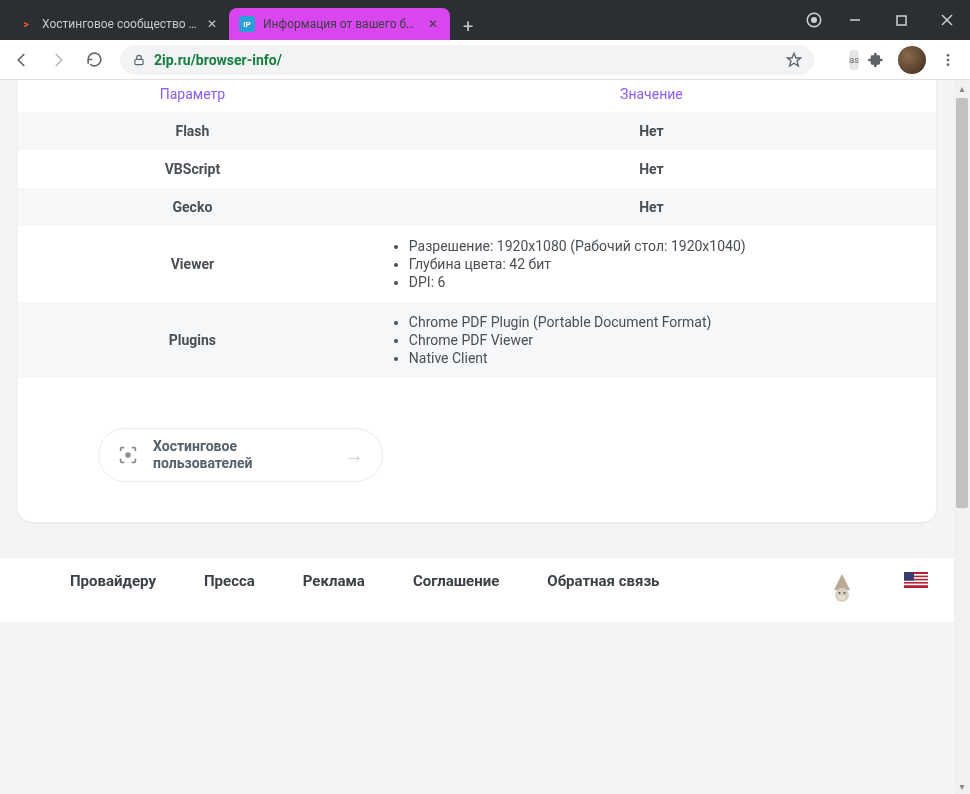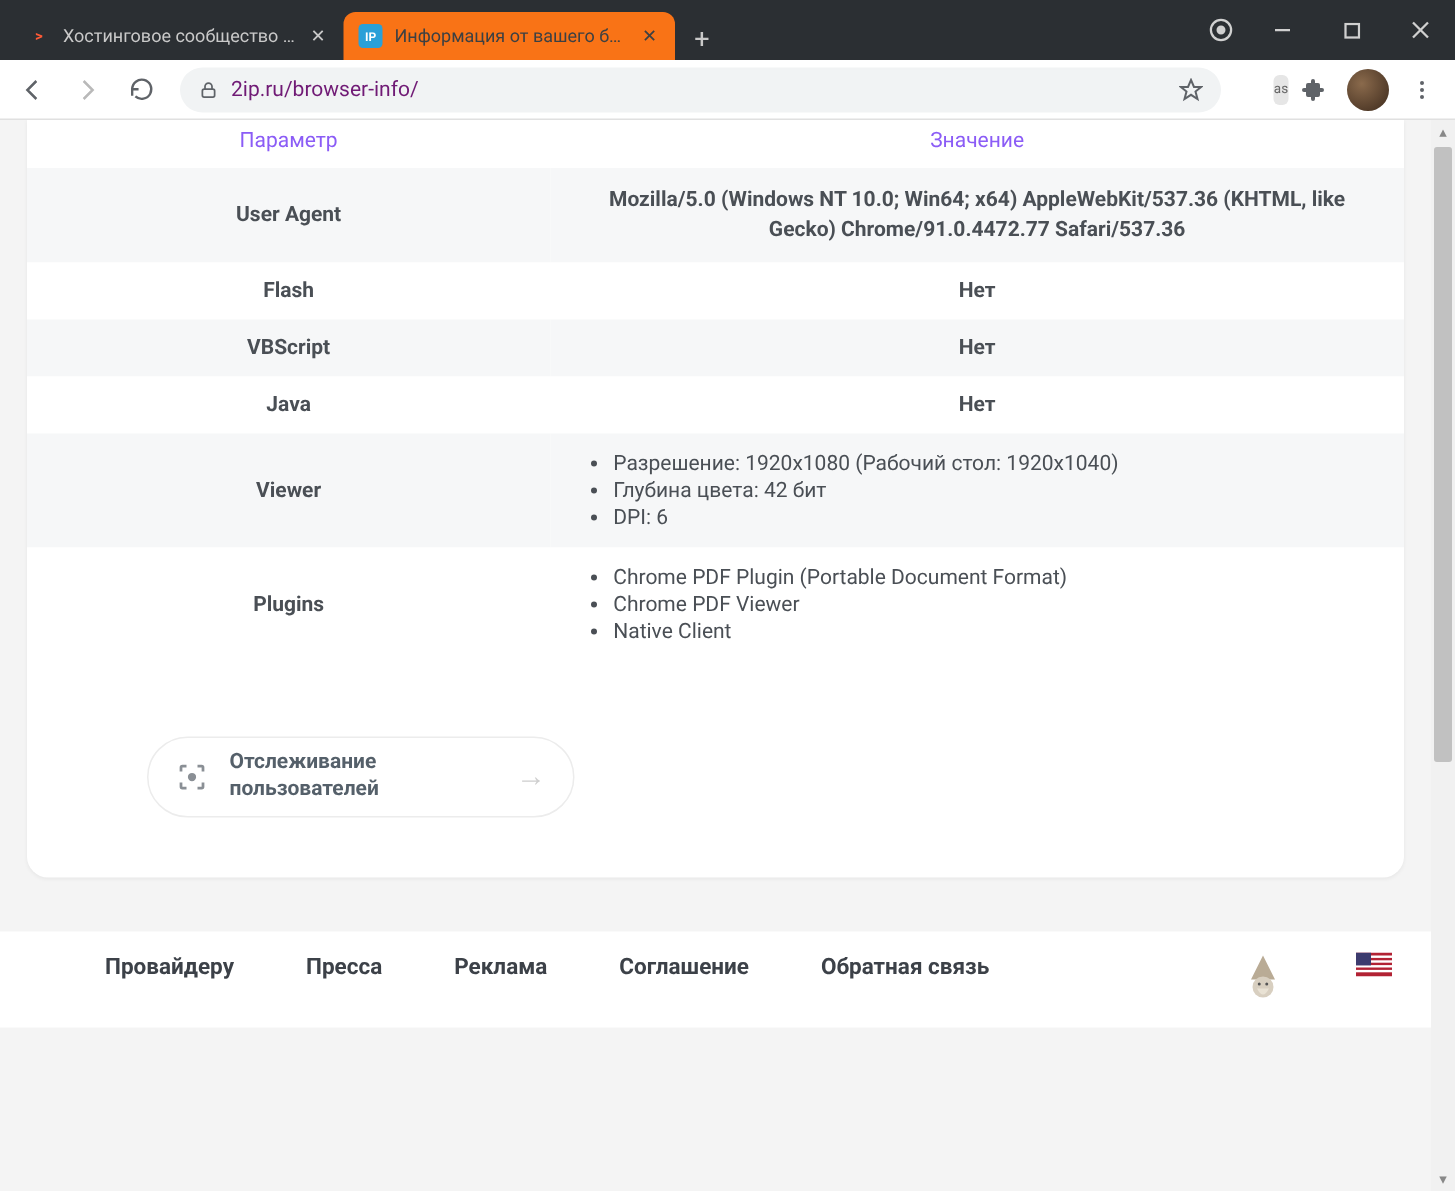--- a/index.html
+++ b/index.html
@@ -3,35 +3,35 @@
 <meta charset="utf-8">
 <style>
   * { margin: 0; padding: 0; box-sizing: border-box; font-family: -apple-system, BlinkMacSystemFont, "Segoe UI", Roboto, Arial, sans-serif; }
   body { width: 970px; height: 794px; background: #fff; overflow: hidden; position: relative; }
 
   
   .titlebar { height: 40px; background: #2b2f33; display: flex; align-items: center; }
   .tabs { display: flex; align-items: flex-end; height: 100%; padding-left: 8px; flex: 1; }
   .tab { height: 32px; display: flex; align-items: center; padding: 0 10px; font-size: 12px; color: #c9c9c9; border-top-left-radius: 8px; border-top-right-radius: 8px; max-width: 235px; gap: 8px; position: relative; }
   .tab.inactive { background: transparent; }
-  .tab.active { background: #f97316; color: #3c4043; }
+  .tab.active { background: #d946ef; color: #3c4043; }
   .tab .favicon { width: 16px; height: 16px; display: inline-flex; align-items: center; justify-content: center; font-size: 10px; }
   .tab .title { white-space: nowrap; overflow: hidden; text-overflow: ellipsis; max-width: 155px; }
   .tab .close { width: 14px; height: 14px; display: inline-flex; align-items: center; justify-content: center; font-size: 12px; cursor: pointer; }
   .newtab { width: 28px; height: 28px; display: flex; align-items: center; justify-content: center; color: #c9c9c9; font-size: 18px; margin-left: 4px; cursor: pointer; }
   .win-controls { display: flex; align-items: center; margin-left: auto; height: 100%; }
   .win-btn { width: 46px; height: 100%; display: flex; align-items: center; justify-content: center; color: #d0d0d0; cursor: pointer; }
   .incog { width: 36px; height: 36px; display:flex; align-items:center; justify-content:center; }
 
   
   .toolbar { height: 40px; background: #fff; display: flex; align-items: center; padding: 0 6px; gap: 4px; border-bottom: 1px solid #e0e0e0; }
   .nav-btn { width: 32px; height: 32px; display: flex; align-items: center; justify-content: center; color: #5f6368; border-radius: 50%; cursor: pointer; }
   .nav-btn.disabled { color: #b9b9b9; }
   .omnibox { flex: 1; height: 30px; background: #f1f3f4; border-radius: 15px; display: flex; align-items: center; padding: 0 12px; gap: 8px; color: #5f6368; font-size: 14px; margin: 0 6px; }
-  .omnibox .url { color: #701a75; flex: 1; }
+  .omnibox .url { color: #15803d; flex: 1; font-weight: bold; }
   .ext-chip { width: 28px; height: 20px; background: #e6e6e6; border-radius: 4px; display:flex; align-items:center; justify-content:center; font-size:9px; color:#666;margin-left:28px; }
   .avatar { width: 28px; height: 28px; border-radius: 50%; background: radial-gradient(circle at 35% 35%, #8a6a4c, #3d2a1c); }
 
   
   .viewport { position: absolute; top: 80px; left: 0; right: 16px; bottom: 0; background: #f4f4f4; overflow: hidden; }
   .scrollbar { position: absolute; top: 80px; right: 0; bottom: 0; width: 16px; background: #f1f1f1; }
   .scrollbar .thumb { position: absolute; left: 2px; right: 2px; top: 0; height: 60px; background: #c1c1c1; border-radius: 2px; }
   .scrollbar .arrow { position:absolute; left:0; right:0; height:16px; display:flex; align-items:center; justify-content:center; color:#888; font-size:10px; }
   .scrollbar .arrow.up { top:0; }
   .scrollbar .arrow.down { bottom:0; }
@@ -169,33 +169,29 @@
   <div class="page-card">
     <table class="info">
       <thead>
         <tr>
           <th class="param">Параметр</th>
           <th class="val">Значение</th>
         </tr>
       </thead>
       <tbody>
         <tr class="row">
-          <td class="k">User Agent</td>
-          <td class="v" style="line-height:1.45;">Mozilla/5.0 (Windows NT 10.0; Win64; x64) AppleWebKit/537.36 (KHTML, like Gecko) Chrome/91.0.4472.77 Safari/537.36</td>
-        </tr>
-        <tr class="row">
           <td class="k">Flash</td>
           <td class="v">Нет</td>
         </tr>
         <tr class="row">
           <td class="k">VBScript</td>
           <td class="v">Нет</td>
         </tr>
         <tr class="row">
-          <td class="k">Java</td>
+          <td class="k">Gecko</td>
           <td class="v">Нет</td>
         </tr>
         <tr class="row">
           <td class="k">Viewer</td>
           <td class="v light">
             <ul>
               <li>Разрешение: 1920x1080 (Рабочий стол: 1920x1040)</li>
               <li>Глубина цвета: 42 бит</li>
               <li>DPI: 6</li>
             </ul>
@@ -218,21 +214,21 @@
       <span class="scan">
         <svg width="22" height="22" viewBox="0 0 24 24" fill="none" stroke="#8a8f95" stroke-width="2">
           <path d="M4 8V5a1 1 0 0 1 1-1h3"></path>
             <path d="M20 8V5a1 1 0 0 0-1-1h-3"></path>
           <path d="M4 16v3a1 1 0 0 0 1 1h3"></path>
             <path d="M20 16v3a1 1 0 0 1-1 1h-3"></path>
           <circle cx="12" cy="12" r="2" fill="#8a8f95"></circle>
         </svg>
       </span>
       <span class="txt">
-        <span>Отслеживание</span><br><span>пользователей</span>
+        <span>Хостинговое</span><br><span>пользователей</span>
       </span>
       <span class="arrow">→</span>
     </div>
   </div>
 
   <div class="footer">
     <div class="footer-inner">
       <a>Провайдеру</a>
       <a>Пресса</a>
       <a>Реклама</a>

